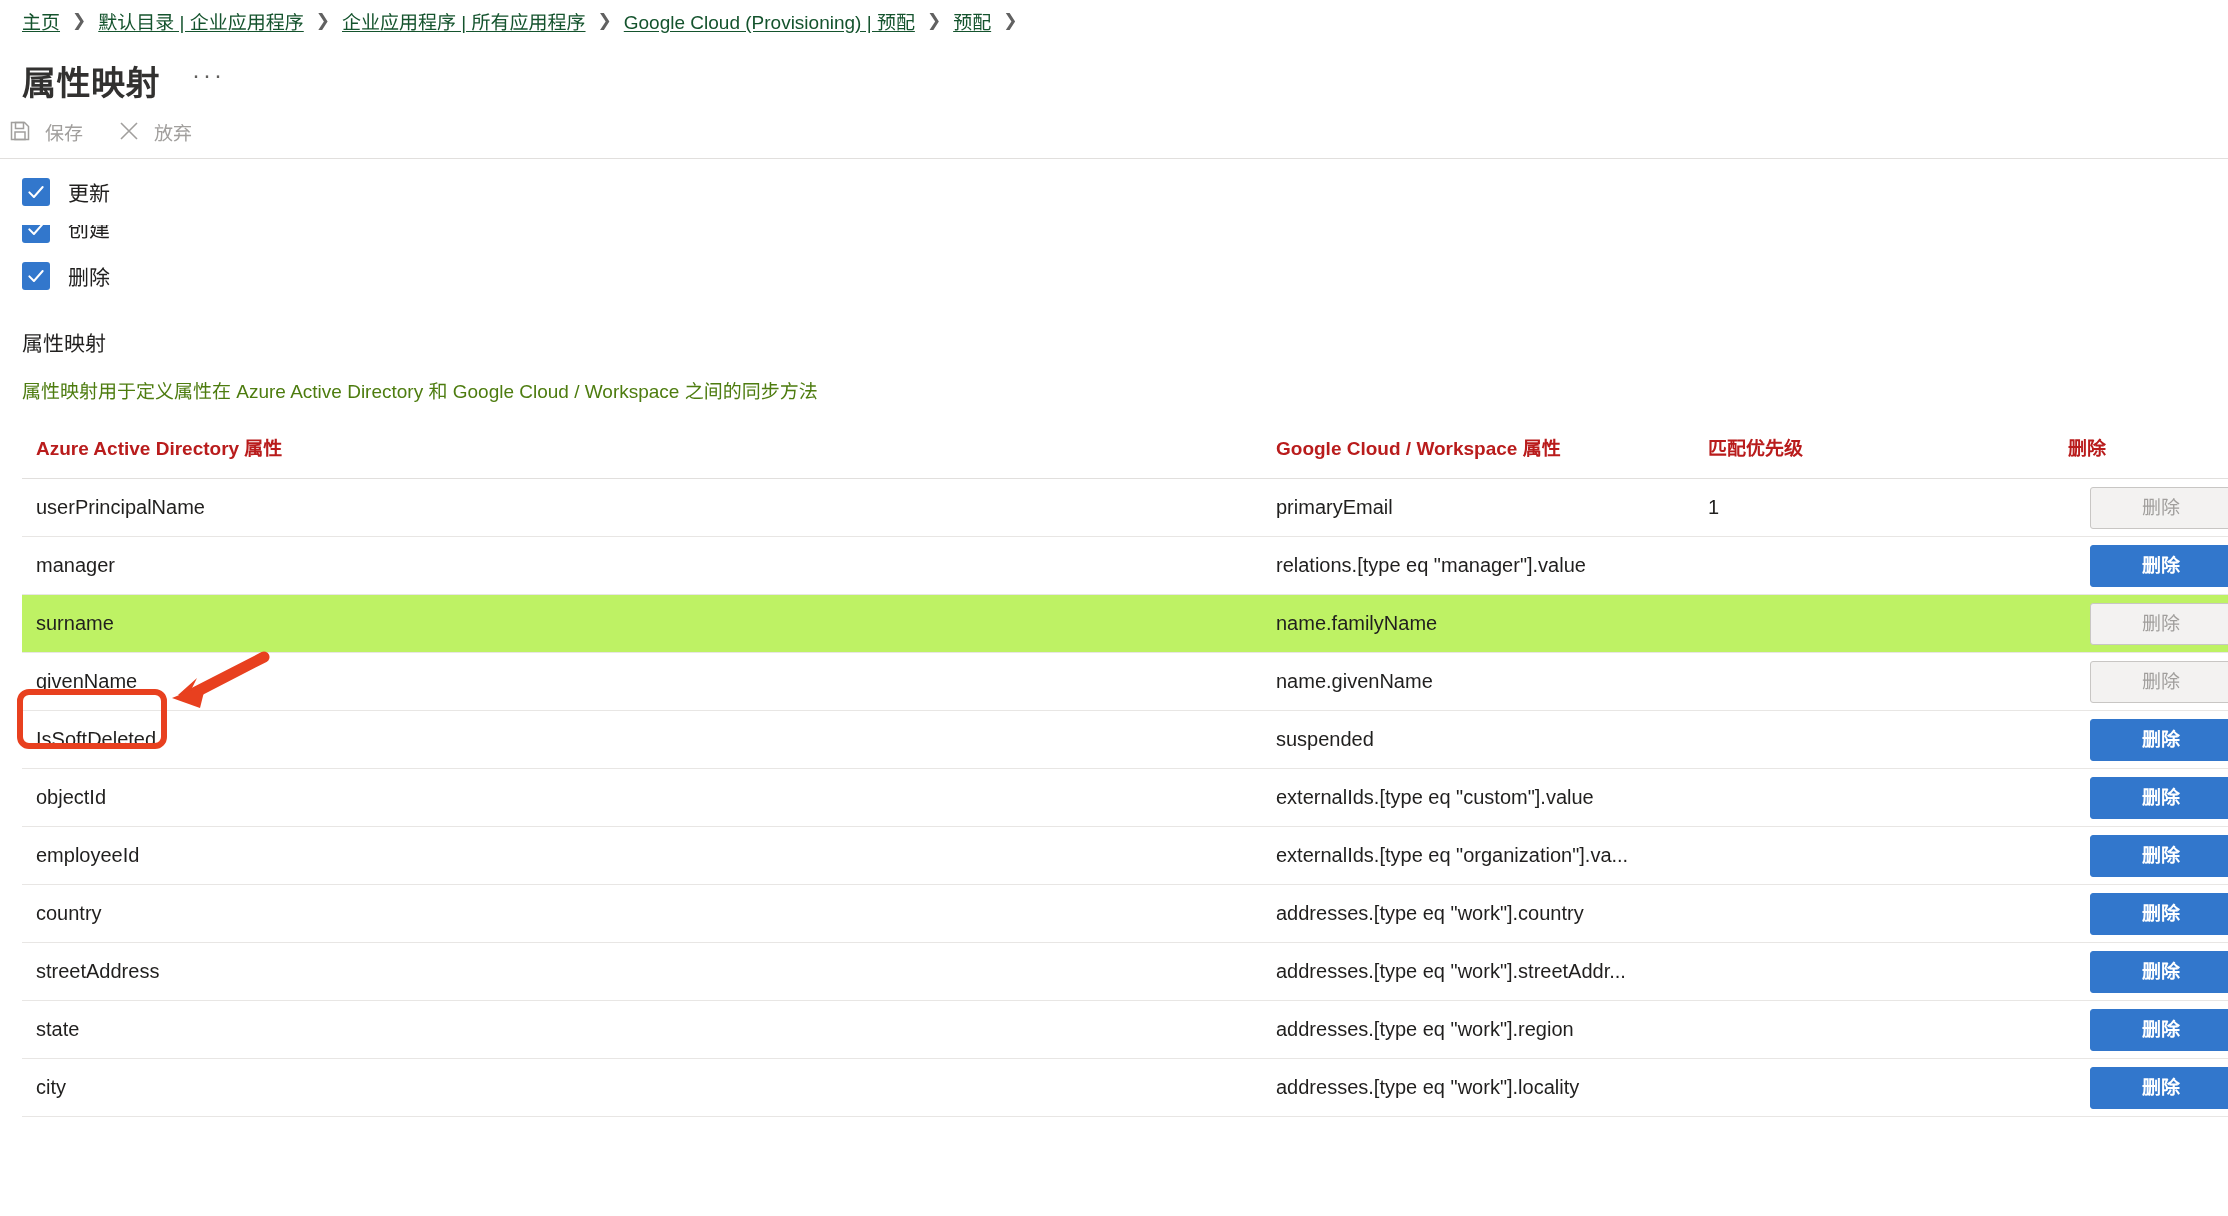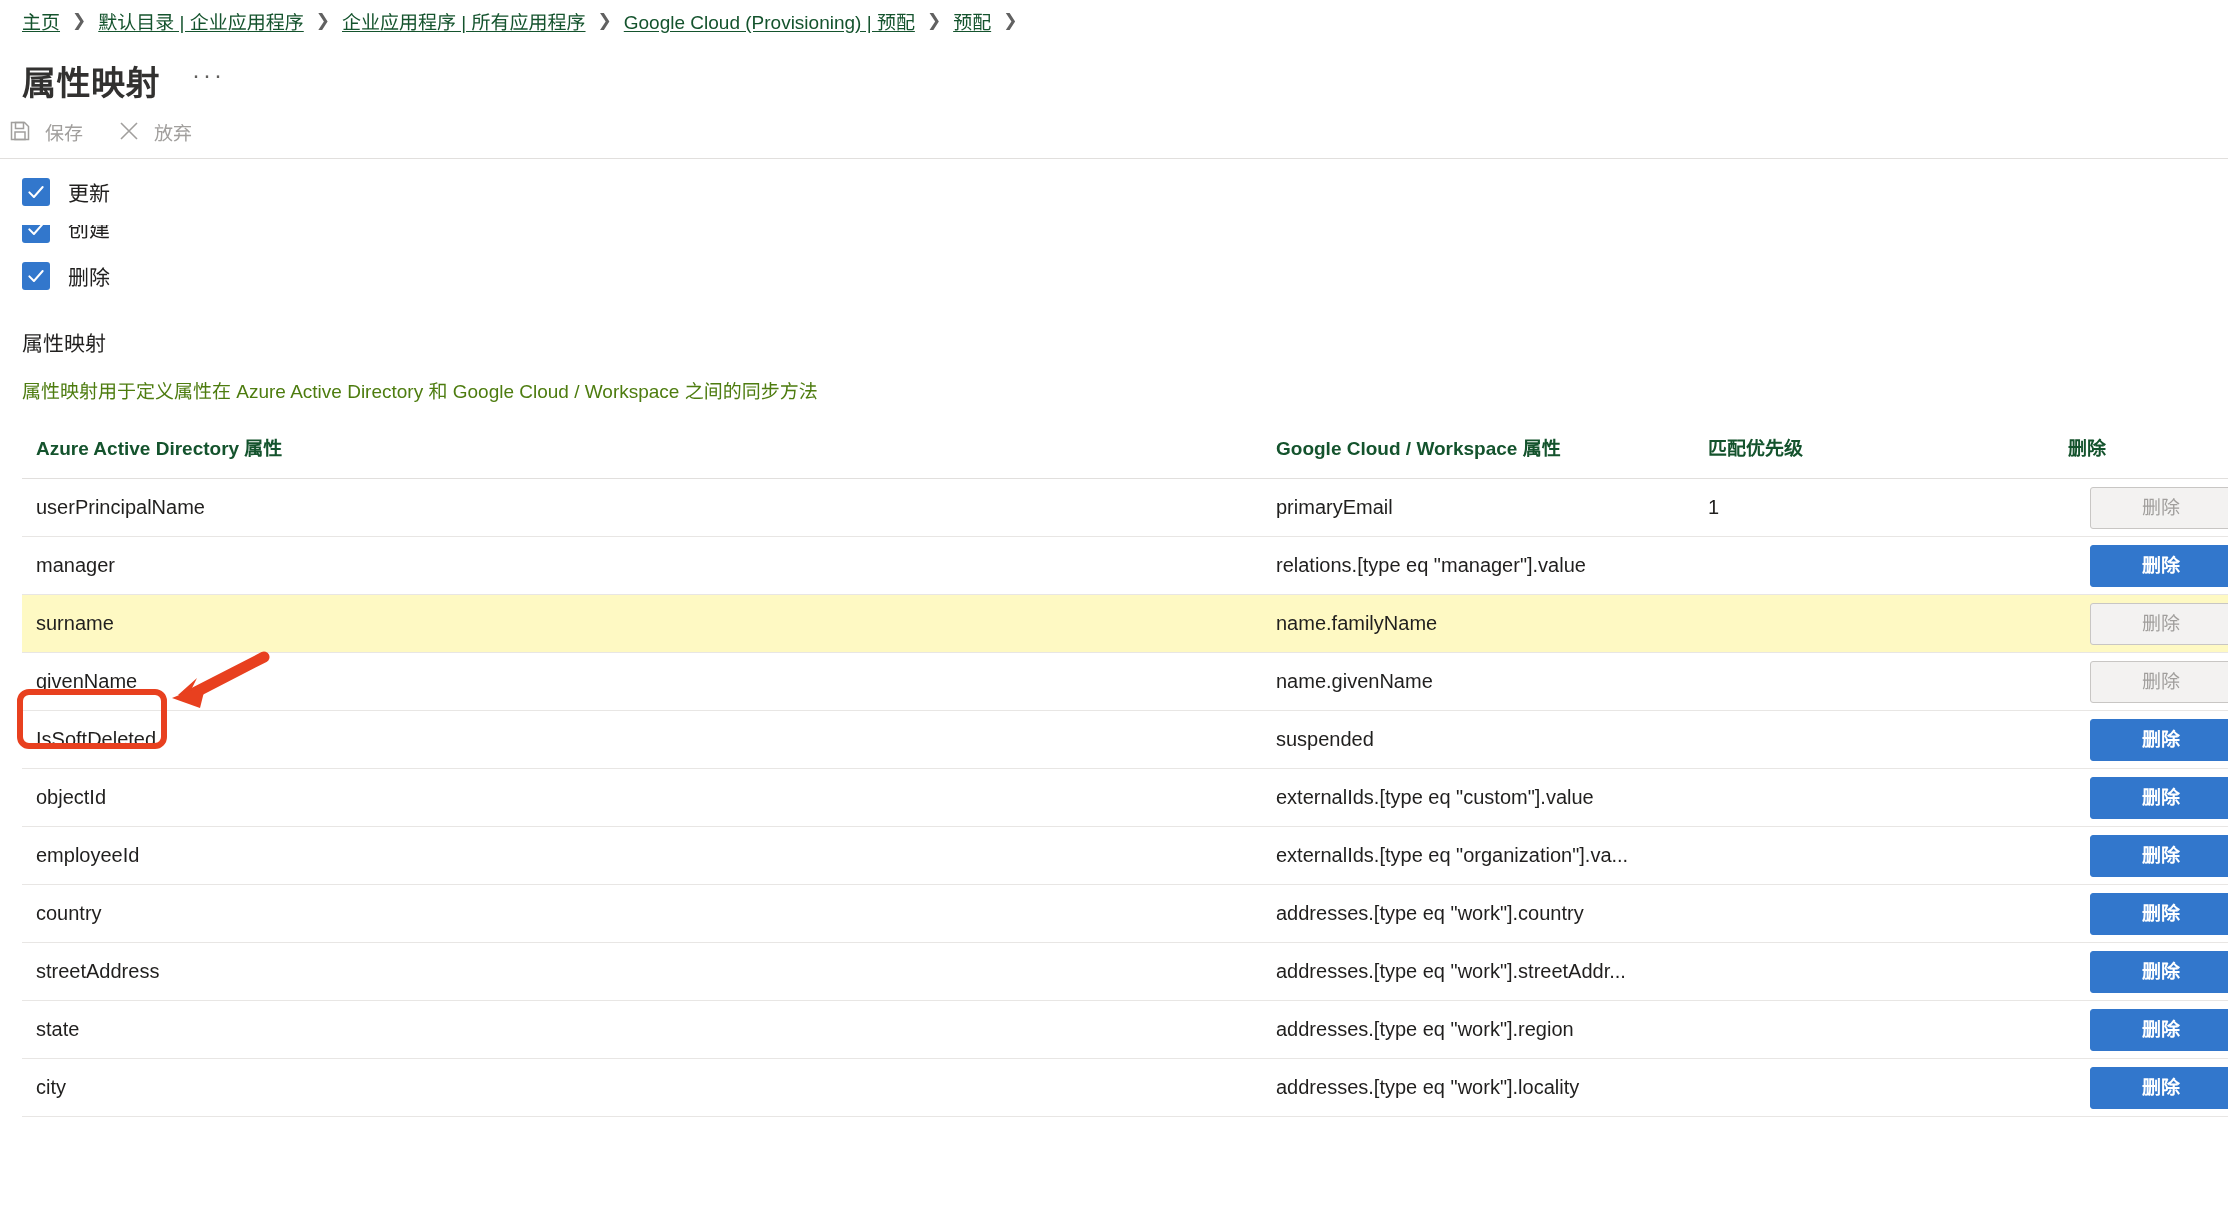--- a/index.html
+++ b/index.html
@@ -133,41 +133,41 @@
   .map-table {
     width: 100%;
     border-collapse: collapse;
     margin-top: 20px;
     table-layout: fixed;
   }
   .map-table th {
     text-align: left;
     font-size: 19px;
     font-weight: 700;
-    color: #14532d;
+    color: #b91c1c;
     padding: 10px 0 18px 14px;
     border-bottom: 1px solid #e1dfdd;
     vertical-align: bottom;
   }
   .map-table td {
     font-size: 20px;
     color: #201f1e;
     padding: 0 0 0 14px;
     height: 58px;
     border-bottom: 1px solid #e8e6e4;
     vertical-align: middle;
     white-space: nowrap;
     overflow: hidden;
   }
   .col-src   { width: 1240px; }
   .col-tgt   { width: 432px; }
   .col-prio  { width: 360px; }
   .col-del   { width: 196px; }
 
-  tr.alt td { background: #fef9c3; }
+  tr.alt td { background: #bef264; }
 
   td.cell-del { padding: 0; text-align: right; padding-right: 18px; }
 
   .del-btn {
     display: inline-block;
     min-width: 142px;
     height: 42px;
     line-height: 40px;
     text-align: center;
     font-size: 19px;

